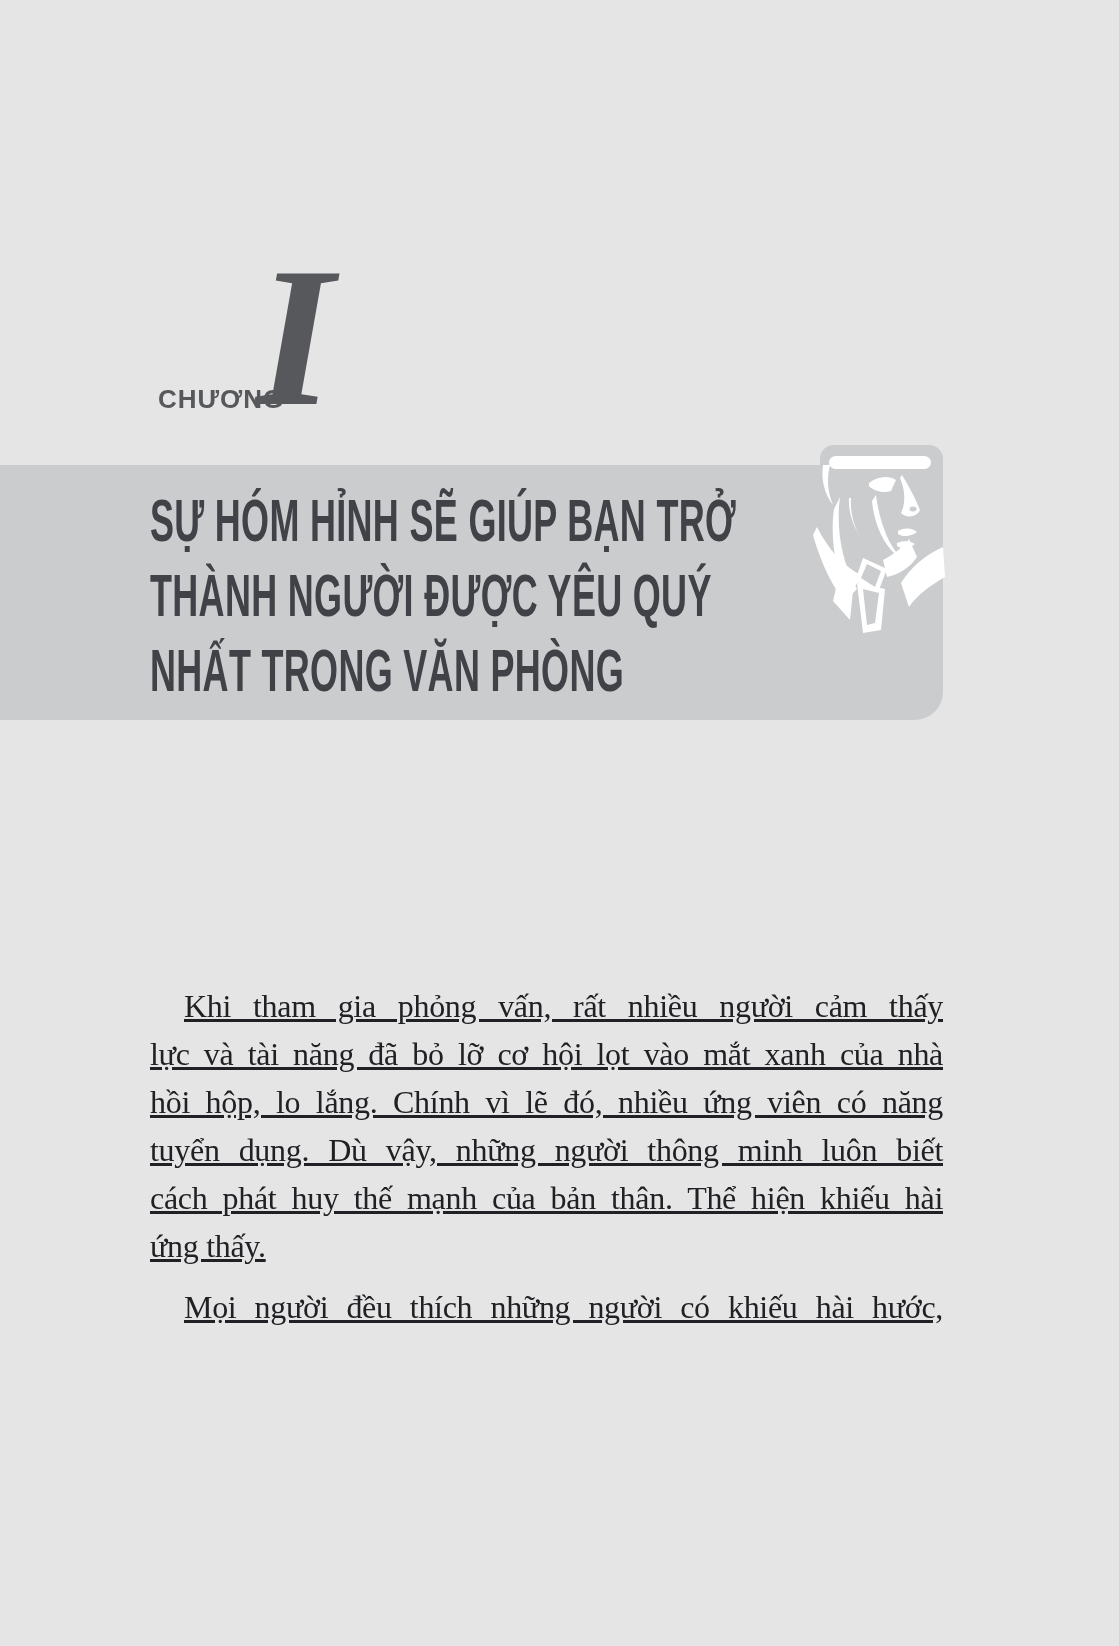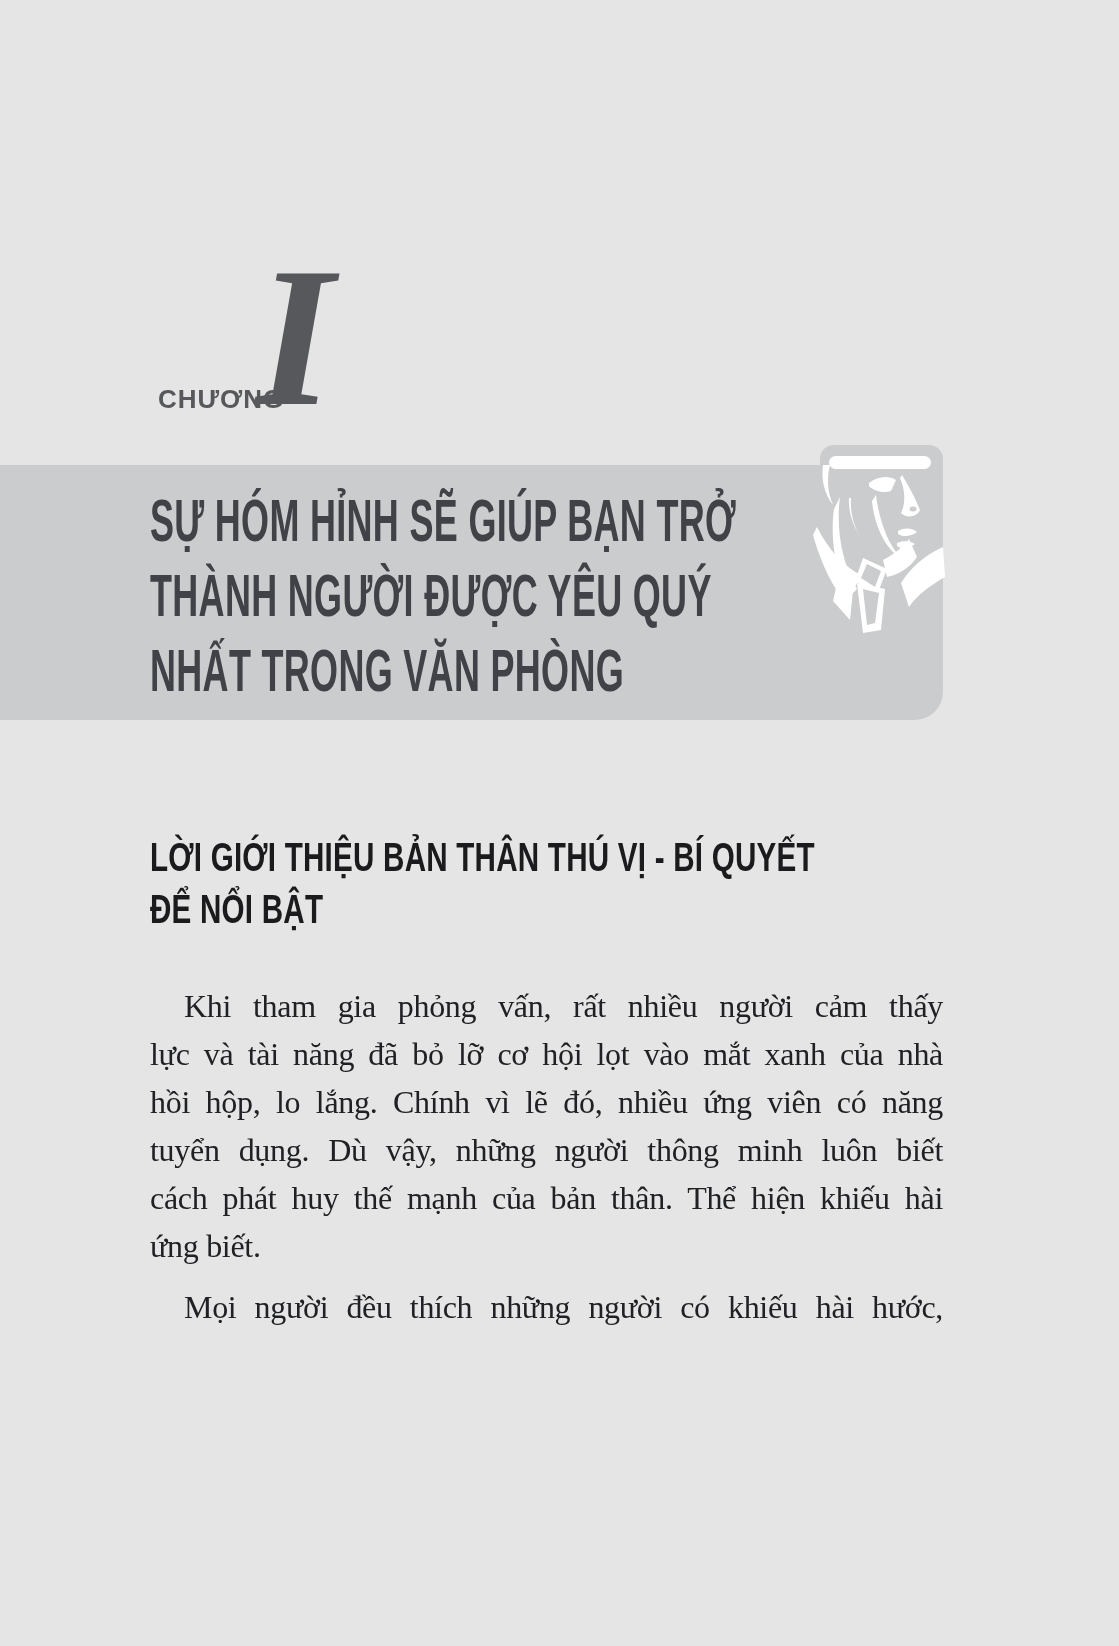--- a/index.html
+++ b/index.html
@@ -65,21 +65,21 @@
   }
 
   
   .body-text {
     position: absolute; left: 150px; top: 982px; width: 793px;
     font-family: "Liberation Serif", "DejaVu Serif", serif;
     font-size: 32px; line-height: 48px; color: #202124;
     letter-spacing: -0.3px;
   }
   .para + .para { margin-top: 13px; }
-  .bline { text-align: justify; text-align-last: justify; }
+  .bline { text-align: justify; text-align-last: justify; text-decoration: underline; }
   .bline.indent { text-indent: 34px; }
   .bline.plain { text-align: left; text-align-last: left; }
 </style>
 </head>
 <body>
 
 <div class="page">
 
   <div class="chapter-label">CHƯƠNG</div>
   <div class="chapter-numeral">I</div>
@@ -122,32 +122,28 @@
 
     <path fill="#ffffff" d="M96,118 C106,102 120,90 138,82 L140,112 C126,120 112,130 104,142 Z"></path>
   </svg>
 
   <div class="banner-title">
     <div class="tline">SỰ HÓM HỈNH SẼ GIÚP BẠN TRỞ</div>
     <div class="tline">THÀNH NGƯỜI ĐƯỢC YÊU QUÝ</div>
     <div class="tline">NHẤT TRONG VĂN PHÒNG</div>
   </div>
 
-  <div class="section-heading">
-    <div class="hline">LỜI GIỚI THIỆU BẢN THÂN THÚ VỊ - BÍ QUYẾT</div>
-    <div class="hline">ĐỂ NỔI BẬT</div>
-  </div>
 
   <div class="body-text">
     <div class="para">
       <div class="bline indent">Khi tham gia phỏng vấn, rất nhiều người cảm thấy</div>
       <div class="bline">lực và tài năng đã bỏ lỡ cơ hội lọt vào mắt xanh của nhà</div>
       <div class="bline">hồi hộp, lo lắng. Chính vì lẽ đó, nhiều ứng viên có năng</div>
       <div class="bline">tuyển dụng. Dù vậy, những người thông minh luôn biết</div>
       <div class="bline">cách phát huy thế mạnh của bản thân. Thể hiện khiếu hài</div>
-      <div class="bline plain">ứng biết.</div>
+      <div class="bline plain">ứng thấy.</div>
     </div>
     <div class="para">
       <div class="bline indent">Mọi người đều thích những người có khiếu hài hước,</div>
     </div>
   </div>
 
 </div>
 
 </body></html>

